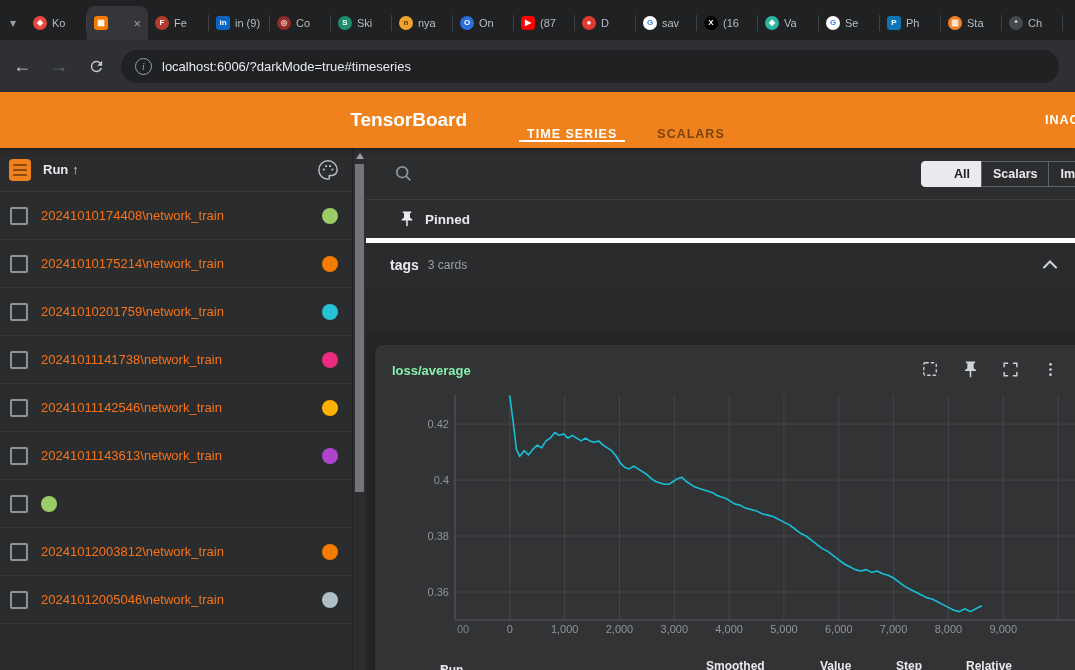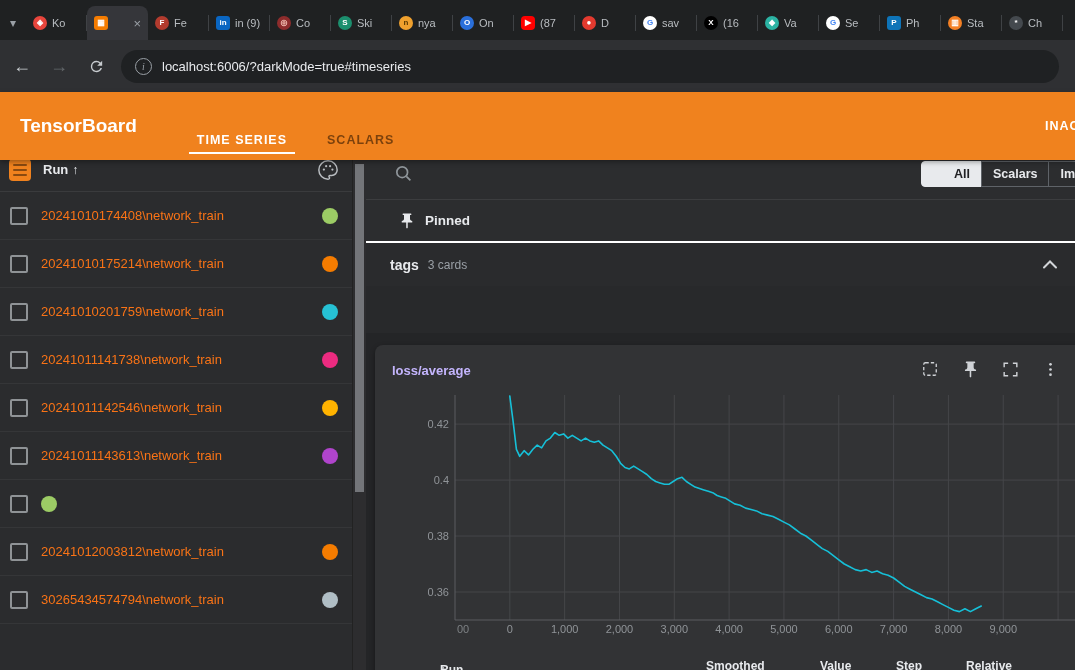--- a/index.html
+++ b/index.html
@@ -26,22 +26,22 @@
             display:flex; align-items:center; }
   .navbtn { width:30px; height:30px; margin-left:7px; display:flex; align-items:center;
             justify-content:center; color:#c7cbcf; font-size:18px; border-radius:50%; }
   .navbtn.disabled { color:#64686c; }
   .omnibox { flex:1; margin:0 16px 0 10px; height:33px; background:#1f2123; border-radius:17px;
              display:flex; align-items:center; padding:0 14px; color:#e8eaed; font-size:13px; gap:10px; }
   .omni-info { width:15px; height:15px; border:1.5px solid #9aa0a6; border-radius:50%; color:#9aa0a6;
                font-size:10px; display:flex; align-items:center; justify-content:center;
                font-family:"Liberation Serif", serif; font-style:italic; flex:0 0 auto; }
   
-  .tbheader { position:absolute; top:92px; left:0; right:0; height:68px; background:#f0821e;
-              display:flex; align-items:center; box-shadow:0 2px 5px rgba(0,0,0,.35); z-index:5; }
+  .tbheader { position:absolute; top:92px; left:0; right:0; height:56px; background:#f0821e;
+              display:flex; align-items:center; box-shadow:0 2px 5px rgba(0,0,0,.35); z-index:5;justify-content:center; }
   .tblogo { font-size:19px; font-weight:bold; color:#fff; margin-left:20px; }
   .tbtabs { display:flex; margin-left:40px; height:100%; }
   .tbtab { display:flex; align-items:center; padding:0 20px; font-size:12.5px; font-weight:bold;
            letter-spacing:1px; color:rgba(45,22,0,0.6); position:relative;margin-top:28px; }
   .tbtab.active { color:#fff; }
   .tbtab.active::after { content:""; position:absolute; left:12px; right:12px; bottom:6px;
                          height:2px; background:#fff; }
   .tbright { position:absolute; left:1045px; top:0; height:100%; display:flex; align-items:center;
              color:#fff; font-weight:bold; font-size:12.5px; letter-spacing:1px; white-space:nowrap; }
   
@@ -75,36 +75,36 @@
   .row-filter svg { margin-left:28px; }
   .filter-input { background:transparent; border:none; outline:none; color:#e8eaed; font-size:14px;
                   font-family:"Liberation Sans", sans-serif; margin-left:12px; width:380px; }
   .filter-input::placeholder { color:#8f959a; }
   .seg { position:absolute; left:555px; top:13px; display:flex; height:26px; }
   .seg button { box-sizing:border-box; border:1px solid #5f6368; background:transparent; color:#e8eaed;
                 font-size:12.5px; font-weight:bold; padding:0 11px; height:26px; margin-left:-1px;
                 font-family:"Liberation Sans", sans-serif; white-space:nowrap; }
   .seg button:first-child { border-radius:4px 0 0 4px; margin-left:0;padding-left:32px; }
   .seg button.selected { background:#e8eaed; color:#202124; border-color:#e8eaed; }
-  .row-pinned { height:43px; background:#2c2d2f; border-bottom:2px solid #ffffff; display:flex;
+  .row-pinned { height:43px; background:#2c2d2f; border-bottom:5px solid #ffffff; display:flex;
                 align-items:center; box-sizing:border-box; }
   .row-pinned svg { margin-left:32px; }
   .pinned-label { font-size:13.5px; font-weight:bold; color:#e8eaed; margin-left:9px; }
   .row-empty { height:47px; background:#28292b; border-bottom:1px solid #3c3d3f; display:flex;
                align-items:center; justify-content:center; color:#9aa0a6; font-style:italic;
                font-size:13px; box-sizing:border-box; }
   .row-section { height:43px; background:#2a2b2d; display:flex; align-items:center; position:relative;
                  box-sizing:border-box; }
   .section-title { font-size:14px; font-weight:bold; color:#e8eaed; margin-left:24px; }
   .section-count { font-size:12px; color:#9aa0a6; margin-left:9px; }
   .section-collapse { position:absolute; right:13px; top:10px; width:24px; height:24px; }
   .card-zone { position:absolute; top:185px; left:0; right:0; bottom:0; background:#242527; }
   .card { position:absolute; left:9px; top:12px; width:720px; height:340px; background:#323335;
           border-radius:8px; box-shadow:0 2px 5px rgba(0,0,0,.4); overflow:hidden; }
-  .card-title { position:absolute; top:18px; left:17px; font-size:13px; font-weight:bold; color:#c4b5fd; }
+  .card-title { position:absolute; top:18px; left:17px; font-size:13px; font-weight:bold; color:#86efac; }
   .card-icons { position:absolute; top:12px; left:543px; display:flex; }
   .cicon { width:24px; height:24px; margin-right:16px; display:flex; align-items:center;
            justify-content:center; }
   .cicon:last-child { margin-right:0; }
   #chart { position:absolute; left:45px; top:45px; }
   #chart text { font-family:"Liberation Sans", sans-serif; }
   .card-cols { position:absolute; top:310px; left:0; right:0; height:24px; font-size:12px;
                font-weight:bold; color:#e8eaed; }
   .card-cols span { position:absolute; top:4px; white-space:nowrap; }
   .col-run { left:65px; } .col-smoothed { left:331px; } .col-value { left:445px; }
@@ -288,21 +288,21 @@
           <span class="sb-check"></span>
           <span class="sb-dot" style="background: rgb(156, 204, 101);"></span>
         </div>
         <div class="sb-row">
           <span class="sb-check"></span>
           <span class="sb-name">20241012003812\network_train</span>
           <span class="sb-dot" style="background: rgb(245, 124, 0);"></span>
         </div>
         <div class="sb-row">
           <span class="sb-check"></span>
-          <span class="sb-name">30265434574794\network_train</span>
+          <span class="sb-name">20241012005046\network_train</span>
           <span class="sb-dot" style="background: rgb(176, 190, 197);"></span>
         </div>
       </div>
   </div>
 
   <div class="vscroll">
     <div class="arrow-up"></div>
     <div class="thumb"></div>
   </div>
 

